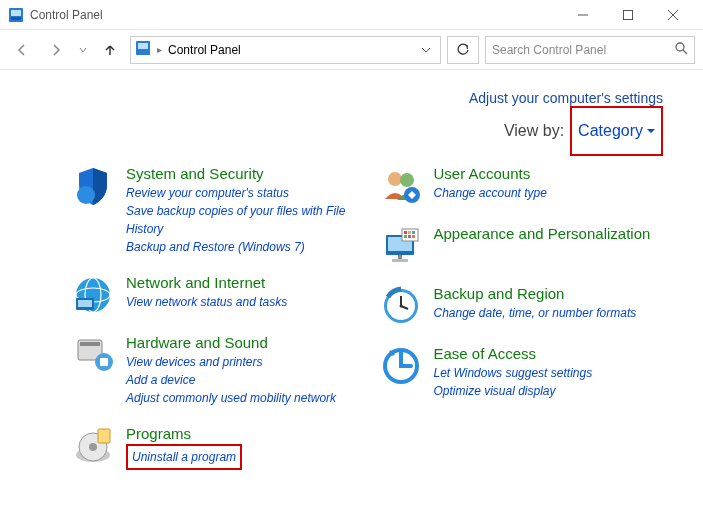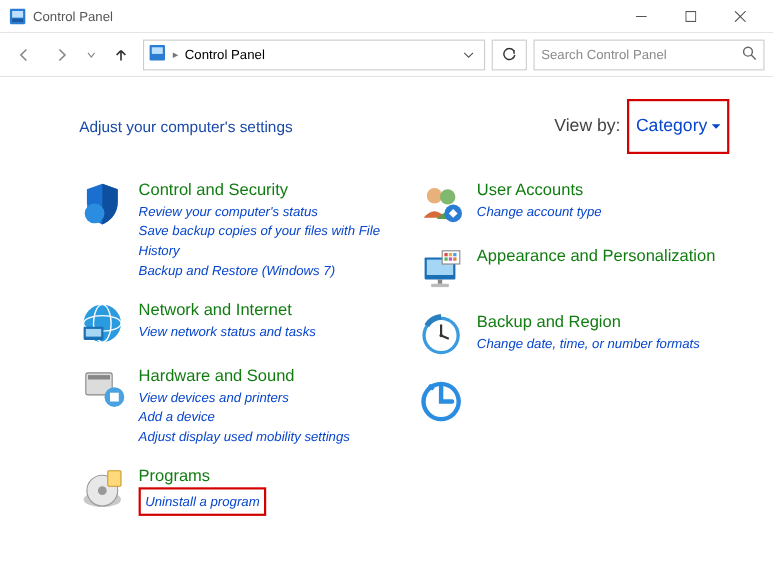--- a/index.html
+++ b/index.html
@@ -82,22 +82,23 @@
     font-size: 12px; color:#000000;
     background: transparent;
   }
   .searchbox input::placeholder { color:#8a8a8a; }
   
   .content {
     padding: 20px 40px 20px 72px;
   }
   .settings-header {
     display: flex;
-    align-items: center;
-    margin-bottom: 24px;
+    align-items: flex-end;
+    margin-bottom: 9px;
+    flex-direction: column;
   }
   .settings-title {
     color: #1a4aa8;
     font-size: 14px;
   }
   .viewby-wrap {
     margin-left: auto;
     display: flex; align-items: center; gap: 6px;
     font-size: 16px;
   }
@@ -249,21 +250,21 @@
 
       <div class="category">
         <div class="cat-icon">
           <svg viewBox="0 0 42 42">
               <path d="M21 3 L35 8 V20 C35 30 28 37 21 40 C14 37 7 30 7 20 V8 Z" fill="#1b6fd1"></path>
               <path d="M21 3 L35 8 V20 C35 30 28 37 21 40 V3 Z" fill="#0f4fa0"></path>
               <circle cx="14" cy="30" r="9" fill="#2b8de0"></circle>
             </svg>
         </div>
         <div class="cat-body">
-          <div class="cat-title">Control and Security</div>
+          <div class="cat-title">System and Security</div>
           <span class="cat-link">Review your computer's status</span>
           <span class="cat-link">Save backup copies of your files with File History</span>
           <span class="cat-link">Backup and Restore (Windows 7)</span>
         </div>
       </div>
 
       <div class="category">
         <div class="cat-icon">
           <svg viewBox="0 0 42 42">
               <circle cx="21" cy="21" r="17" fill="#2b9be0"></circle>
@@ -285,21 +286,21 @@
               <rect x="6" y="6" width="24" height="20" rx="2" fill="#dcdcdc" stroke="#888"></rect>
               <rect x="8" y="8" width="20" height="4" fill="#888"></rect>
               <circle cx="32" cy="28" r="9" fill="#4aa3e0"></circle>
               <rect x="28" y="24" width="8" height="8" fill="#fff"></rect>
             </svg>
         </div>
         <div class="cat-body">
           <div class="cat-title">Hardware and Sound</div>
           <span class="cat-link">View devices and printers</span>
           <span class="cat-link">Add a device</span>
-          <span class="cat-link">Adjust display used mobility settings</span>
+          <span class="cat-link">Adjust commonly used mobility network</span>
         </div>
       </div>
 
       <div class="category">
         <div class="cat-icon">
           <svg viewBox="0 0 42 42">
               <ellipse cx="21" cy="30" rx="17" ry="7" fill="#c9c9c9"></ellipse>
               <circle cx="21" cy="22" r="14" fill="#e8e8e8" stroke="#999"></circle>
               <circle cx="21" cy="22" r="4" fill="#999"></circle>
               <rect x="26" y="4" width="12" height="14" rx="1" fill="#ffd97a" stroke="#c49a2e"></rect>
@@ -374,17 +375,22 @@
 
       <div class="category">
         <div class="cat-icon">
           <svg viewBox="0 0 42 42">
               <circle cx="21" cy="21" r="18" fill="#2b8de0"></circle>
               <circle cx="21" cy="21" r="14" fill="#fff"></circle>
               <path d="M21 7 L21 21 L31 21" fill="none" stroke="#2b8de0" stroke-width="4" stroke-linecap="round"></path>
               <path d="M14 10 L10 6 M10 10 L14 6" stroke="#2b8de0" stroke-width="3"></path>
             </svg>
         </div>
+        <div class="cat-body">
+          <div class="cat-title">Ease of Access</div>
+          <span class="cat-link">Let Windows suggest settings</span>
+          <span class="cat-link">Optimize visual display</span>
+        </div>
       </div>
 
     </div>
   </div>
 </div>
 
 </body></html>

